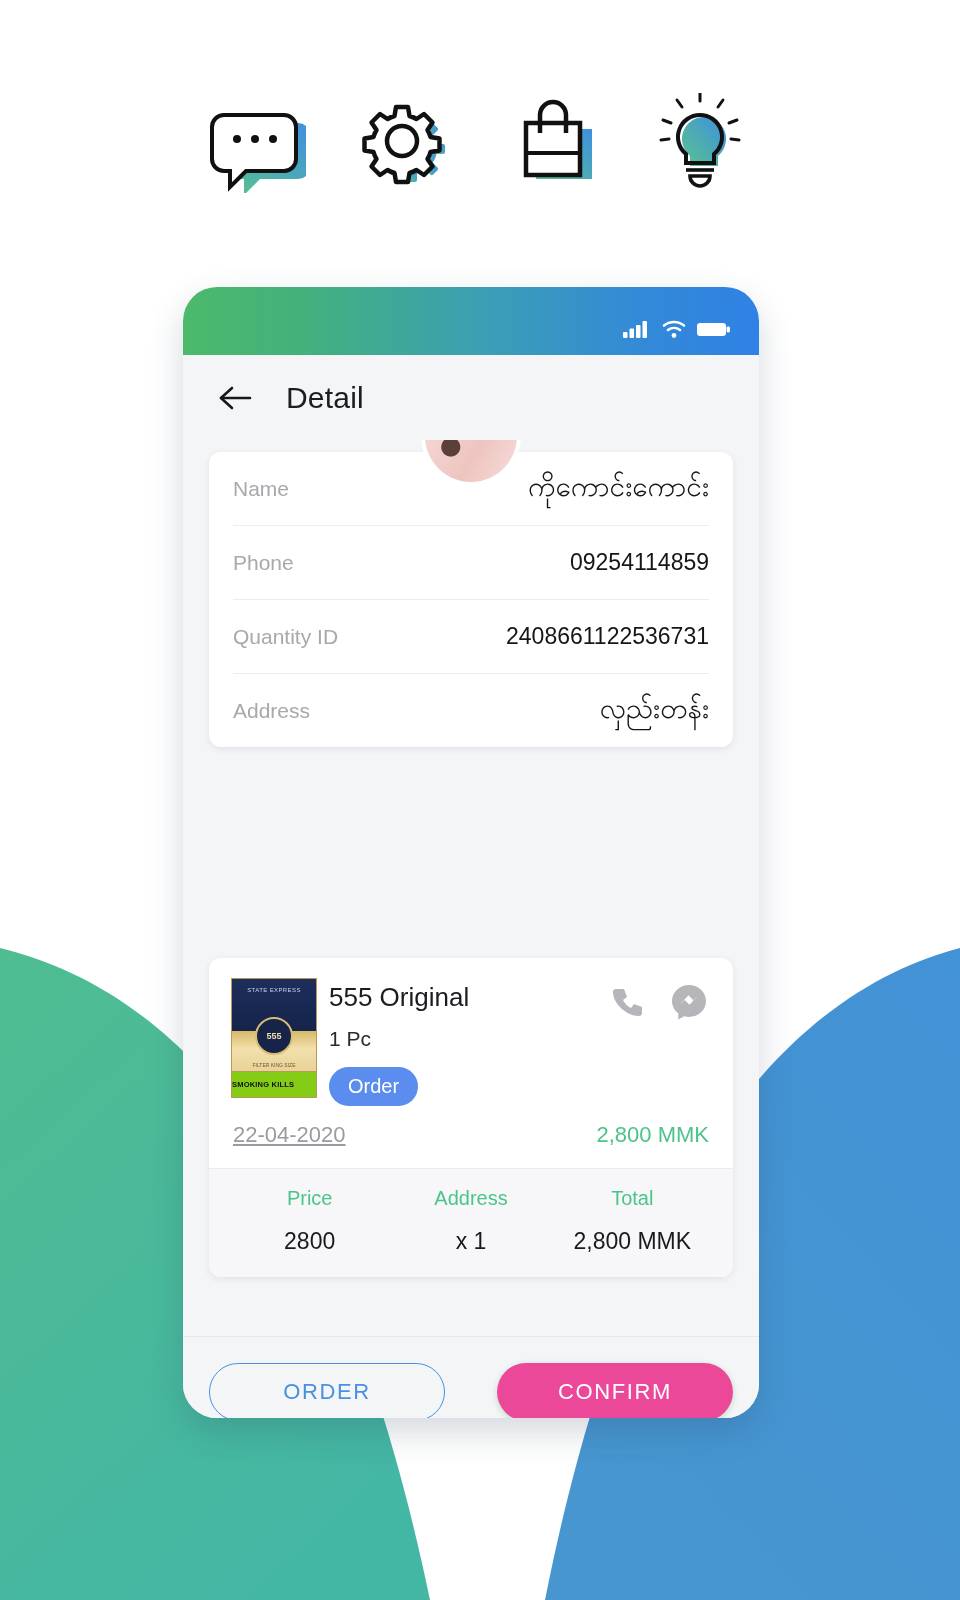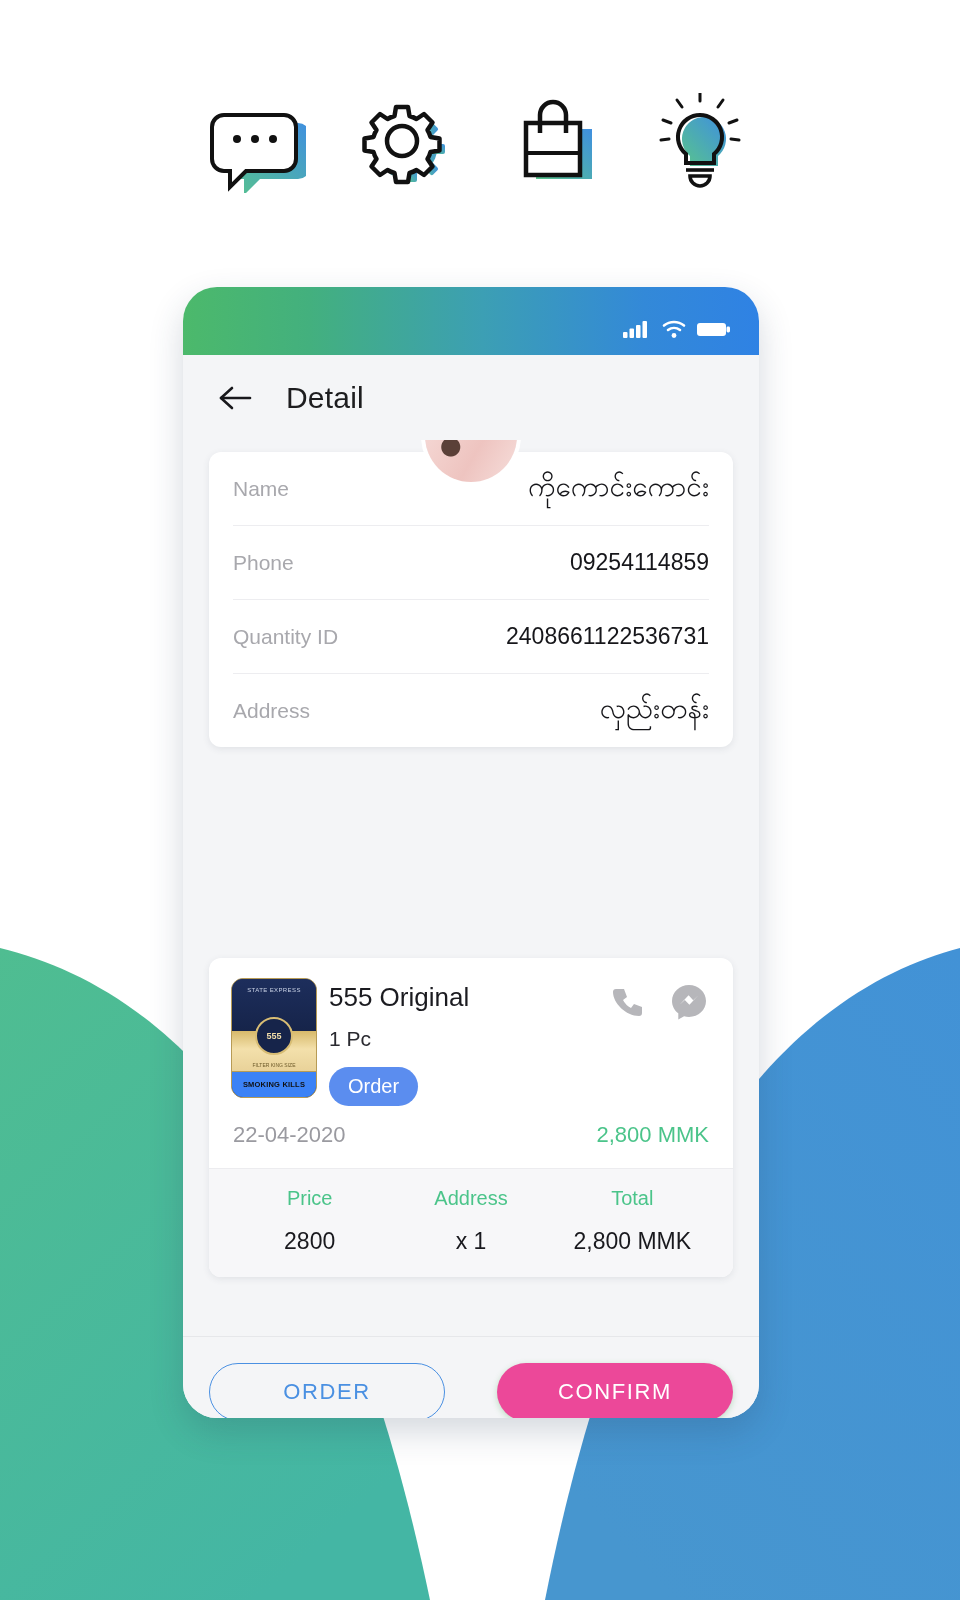--- a/index.html
+++ b/index.html
@@ -170,21 +170,21 @@
   }
   .product-top {
     display: flex;
     padding: 20px 22px 14px 22px;
     position: relative;
   }
   .product-thumb {
     width: 84px;
     height: 118px;
     border: 1px solid #b79b55;
-    border-radius: 12px;
+    border-radius: 0;
     overflow: hidden;
     flex-shrink: 0;
     background: #1b2a53;
     position: relative;
   }
   .pack-top {
     height: 44%;
     background: linear-gradient(180deg, #1d2e5c 0%, #16244a 100%);
     position: relative;
   }
@@ -222,24 +222,23 @@
   .pack-sub {
     position: absolute;
     bottom: 3px;
     left: 0; right: 0;
     text-align: center;
     font-size: 5px;
     color: #6d5a2a;
   }
   .pack-warning {
     height: 22%;
-    background: #3b82f6;
-    display: flex;
-    align-items: center;
-    justify-content: center;
+    background: #84cc16;
+    display: flex;
+    align-items: center;
     border-top: 1px solid #b79b55;
   }
   .pack-warning span {
     font-size: 7.5px;
     font-weight: bold;
     color: #111;
     letter-spacing: 0.2px;
   }
   .product-info {
     margin-left: 12px;
@@ -280,20 +279,21 @@
     cursor: pointer;
   }
   .product-meta {
     display: flex;
     justify-content: space-between;
     padding: 2px 24px 20px 24px;
   }
   .meta-date {
     font-size: 22px;
     color: #9a9aa0;
+    text-decoration: underline;
   }
   .meta-price {
     font-size: 22px;
     color: #4bc48a;
   }
   .summary {
     background: #f7f7f9;
     border-top: 1px solid #ececef;
     padding: 18px 20px 22px 20px;
     display: flex;

